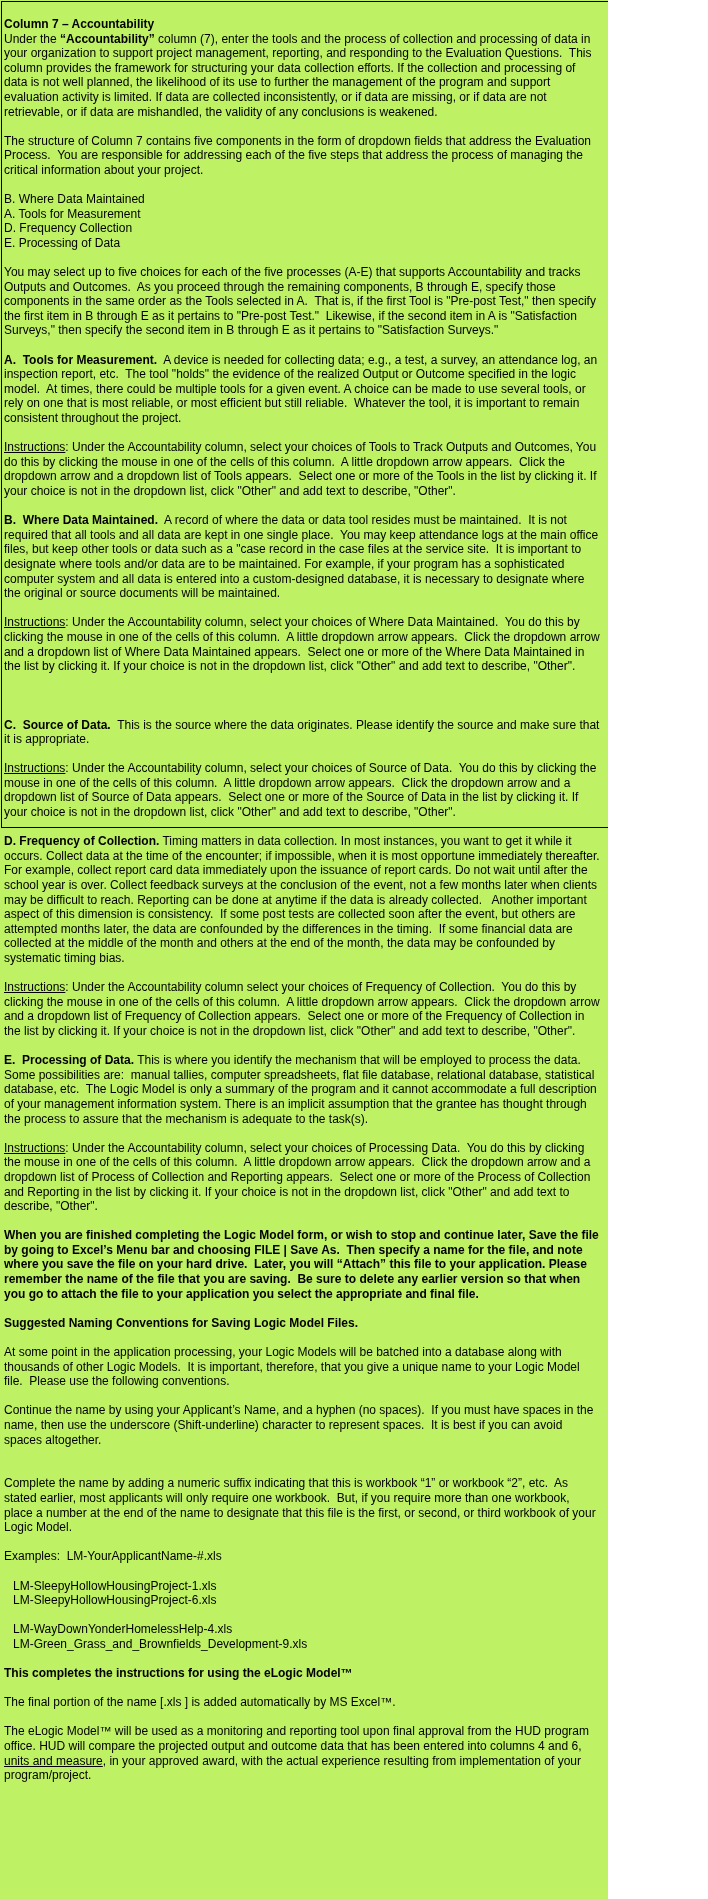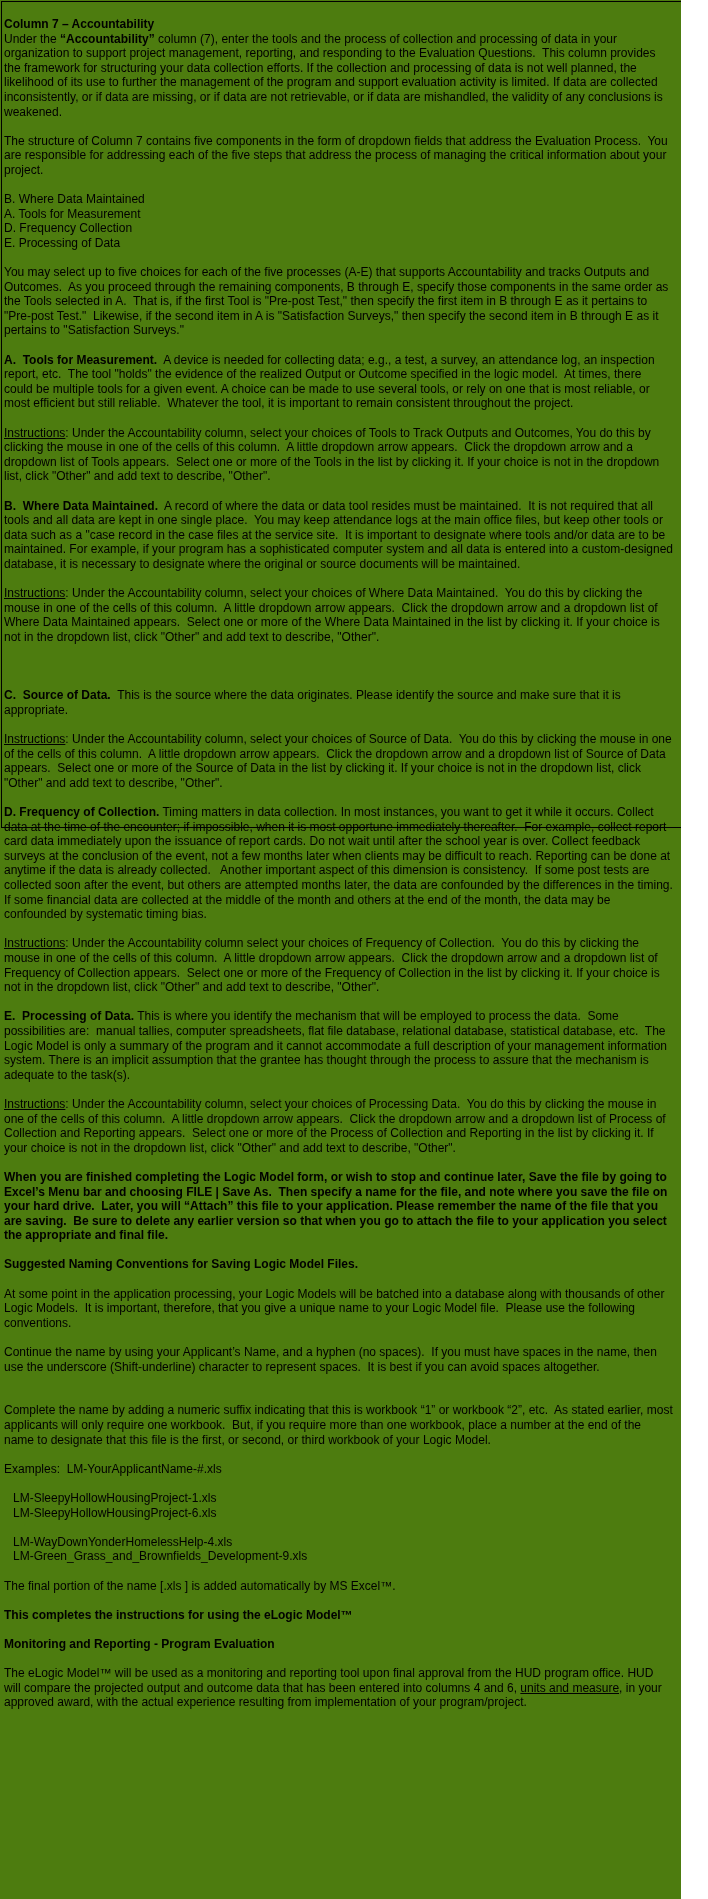--- a/index.html
+++ b/index.html
@@ -1,20 +1,20 @@
 <!DOCTYPE html>
 <html><head>
 <meta charset="utf-8">
 <style>
   html, body { margin: 0; padding: 0; background: #fff; }
   .page {
     position: relative;
-    width: 681px;
+    width: 608px;
     height: 1899px;
-    background: #4d7c0f;
+    background: #bef264;
     overflow: hidden;
   }
   .content {
     position: relative;
     padding: 17px 8px 0 4px;
     font-family: "Liberation Sans", sans-serif;
     font-size: 12px;
     line-height: 14.6px;
     color: #000000;
   }
@@ -65,19 +65,18 @@
       <p class="gap1"><span class="b">When you are finished completing the Logic Model form, or wish to stop and continue later, Save the file by going to Excel’s Menu bar and choosing FILE | Save As.  Then specify a name for the file, and note where you save the file on your hard drive.  Later, you will “Attach” this file to your application. Please remember the name of the file that you are saving.  Be sure to delete any earlier version so that when you go to attach the file to your application you select the appropriate and final file.</span></p>
       <p class="gap1"><span class="b">Suggested Naming Conventions for Saving Logic Model Files.</span></p>
       <p class="gap1"><span>At some point in the application processing, your Logic Models will be batched into a database along with thousands of other Logic Models.  It is important, therefore, that you give a unique name to your Logic Model file.  Please use the following conventions.</span></p>
       <p class="gap2"><span>Continue the name by using your Applicant’s Name, and a hyphen (no spaces).  If you must have spaces in the name, then use the underscore (Shift-underline) character to represent spaces.  It is best if you can avoid spaces altogether.</span></p>
       <p class="gap1"><span>Complete the name by adding a numeric suffix indicating that this is workbook “1” or workbook “2”, etc.  As stated earlier, most applicants will only require one workbook.  But, if you require more than one workbook, place a number at the end of the name to designate that this file is the first, or second, or third workbook of your Logic Model.</span></p>
       <p class="gap1"><span>Examples:  LM-YourApplicantName-#.xls</span></p>
       <p class="indent"><span>LM-SleepyHollowHousingProject-1.xls</span></p>
       <p class="gap1 indent"><span>LM-SleepyHollowHousingProject-6.xls</span></p>
       <p class="indent"><span>LM-WayDownYonderHomelessHelp-4.xls</span></p>
       <p class="gap1 indent"><span>LM-Green_Grass_and_Brownfields_Development-9.xls</span></p>
+      <p class="gap1"><span class="b">This completes the instructions for using the eLogic Model™</span></p>
       <p class="gap1"><span>The final portion of the name [.xls ] is added automatically by MS Excel™.</span></p>
-      <p class="gap1"><span class="b">This completes the instructions for using the eLogic Model™</span></p>
-      <p class="gap1"><span class="b">Monitoring and Reporting - Program Evaluation</span></p>
       <p><span>The eLogic Model™ will be used as a monitoring and reporting tool upon final approval from the HUD program office. HUD will compare the projected output and outcome data that has been entered into columns 4 and 6, </span><span class="u">units and measure</span><span>, in your approved award, with the actual experience resulting from implementation of your program/project.</span></p>
     </div>
   <div class="frame"></div>
 </div>
 
 </body></html>

